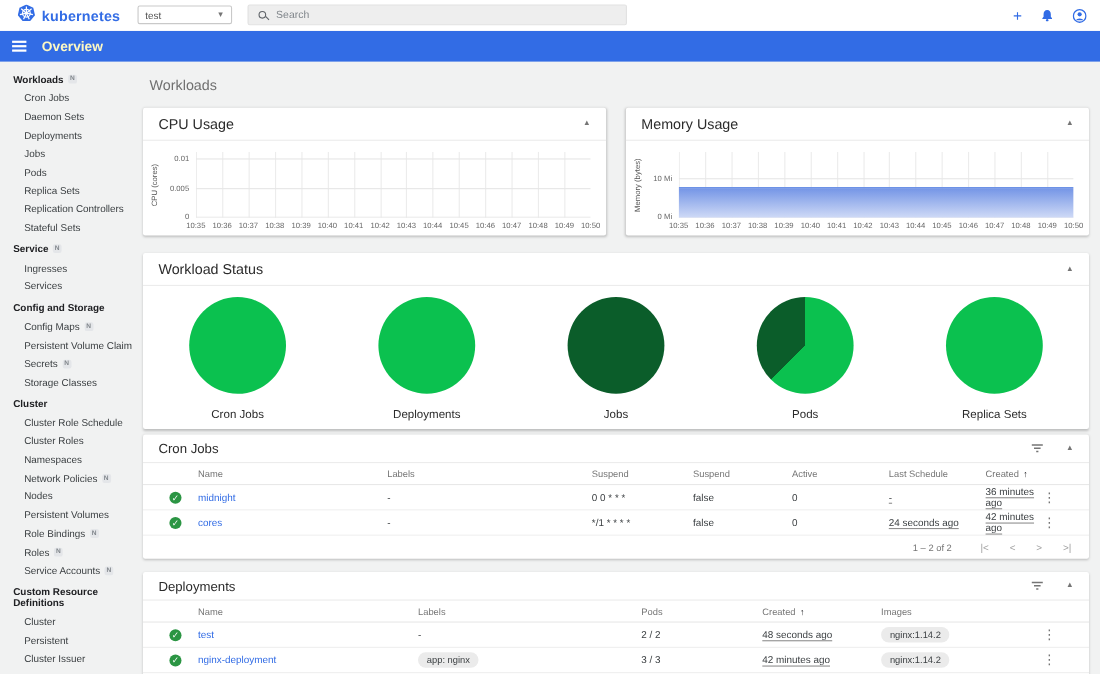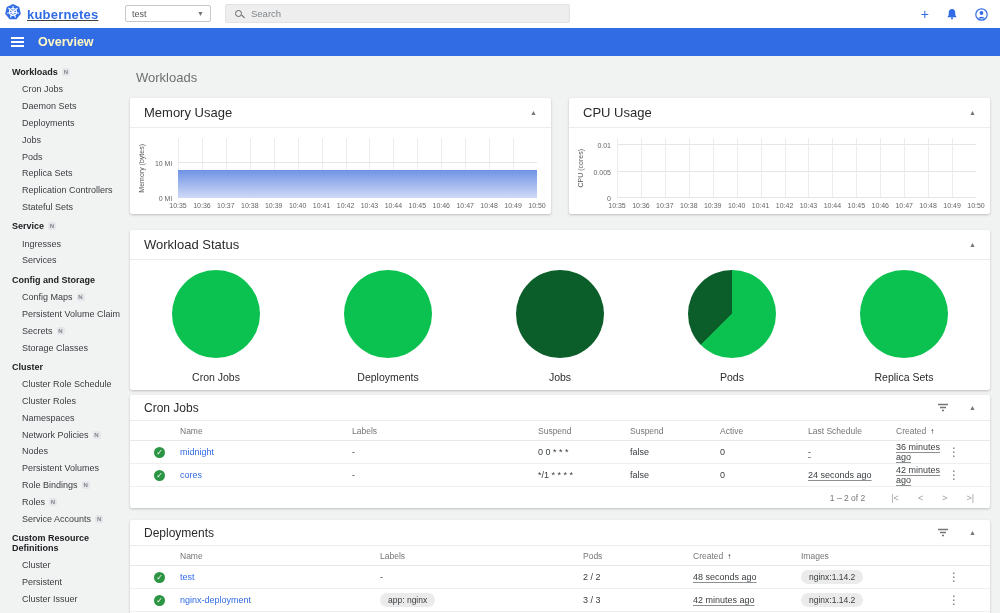--- a/index.html
+++ b/index.html
@@ -2,21 +2,21 @@
 <html><head>
 <meta charset="utf-8">
 <style>
   * { box-sizing: border-box; margin: 0; padding: 0; }
   html,body { width:1000px; height:613px; overflow:hidden; }
   body { font-family:"Liberation Sans","DejaVu Sans",sans-serif; background:#f1f2f2; color:#3c4043; }
   .app { width:1000px; height:613px; display:flex; flex-direction:column; }
 
   
   .topbar { height:28px; background:#fff; position:relative; display:flex; align-items:center; flex:none; }
-  .brand { display:flex; align-items:center; gap:6px; padding-left:5px;text-decoration:underline; }
+  .brand { display:flex; align-items:center; gap:6px; padding-left:16px; }
   .brand-text { color:#326ce5; font-weight:bold; font-size:13px; letter-spacing:.2px; }
   .ns-select { position:absolute; left:125px; top:5px; width:86px; height:17px; border:1px solid #c9c9c9; border-radius:2px; display:flex; align-items:center; justify-content:space-between; padding:0 6px; font-size:9px; color:#555; background:#fff; cursor:pointer; }
   .ns-caret { font-size:7px; color:#757575; }
   .searchbar { position:absolute; left:225px; top:4px; width:345px; height:19px; background:#eeeeee; border:1px solid #e2e2e2; border-radius:2px; display:flex; align-items:center; padding:0 9px; gap:9px; }
   .search-glyph { width:7px; height:7px; border:1.4px solid #5f6368; border-radius:50%; position:relative; flex:none; }
   .search-glyph::after { content:""; position:absolute; width:4px; height:1.4px; background:#5f6368; transform:rotate(45deg); right:-3.5px; bottom:-1px; }
   .searchbar input { border:none; outline:none; background:transparent; font-size:9.5px; flex:1; color:#333; font-family:inherit; }
   .searchbar input::placeholder { color:#80868b; }
   .topbar-actions { position:absolute; right:12px; top:0; height:28px; display:flex; align-items:center; gap:17px; }
   .plus-glyph { color:#326ce5; font-size:14px; line-height:1; cursor:pointer; }
@@ -249,20 +249,72 @@
           <span>Cluster Issuer</span>
         </div>
       </aside>
 
     <main class="content">
       <div class="page-title">Workloads</div>
 
       <div class="charts-row">
         <section class="card chart-card">
           <div class="card-head">
+            <span class="card-title">CPU Usage</span>
+            <span class="collapse-arrow">▲</span>
+          </div>
+          <div class="chart-body">
+            <div class="ylabel">CPU (cores)</div>
+            <div class="yticks" id="cpu-yticks">
+                <span class="ytick" style="bottom: 0%;">0</span>
+                <span class="ytick" style="bottom: 43.8596%;">0.005</span>
+                <span class="ytick" style="bottom: 87.7193%;">0.01</span>
+              </div>
+            <div class="plot" id="cpu-plot">
+                <div class="vline" style="left: 0%;"></div>
+                <div class="vline" style="left: 6.66667%;"></div>
+                <div class="vline" style="left: 13.3333%;"></div>
+                <div class="vline" style="left: 20%;"></div>
+                <div class="vline" style="left: 26.6667%;"></div>
+                <div class="vline" style="left: 33.3333%;"></div>
+                <div class="vline" style="left: 40%;"></div>
+                <div class="vline" style="left: 46.6667%;"></div>
+                <div class="vline" style="left: 53.3333%;"></div>
+                <div class="vline" style="left: 60%;"></div>
+                <div class="vline" style="left: 66.6667%;"></div>
+                <div class="vline" style="left: 73.3333%;"></div>
+                <div class="vline" style="left: 80%;"></div>
+                <div class="vline" style="left: 86.6667%;"></div>
+                <div class="vline" style="left: 93.3333%;"></div>
+                <div class="hline" style="bottom: 0%;"></div>
+                <div class="hline" style="bottom: 43.8596%;"></div>
+                <div class="hline" style="bottom: 87.7193%;"></div>
+              </div>
+            <div class="xlabels" id="cpu-xlabels">
+                <span class="xlab" style="left: 0%;">10:35</span>
+                <span class="xlab" style="left: 6.66667%;">10:36</span>
+                <span class="xlab" style="left: 13.3333%;">10:37</span>
+                <span class="xlab" style="left: 20%;">10:38</span>
+                <span class="xlab" style="left: 26.6667%;">10:39</span>
+                <span class="xlab" style="left: 33.3333%;">10:40</span>
+                <span class="xlab" style="left: 40%;">10:41</span>
+                <span class="xlab" style="left: 46.6667%;">10:42</span>
+                <span class="xlab" style="left: 53.3333%;">10:43</span>
+                <span class="xlab" style="left: 60%;">10:44</span>
+                <span class="xlab" style="left: 66.6667%;">10:45</span>
+                <span class="xlab" style="left: 73.3333%;">10:46</span>
+                <span class="xlab" style="left: 80%;">10:47</span>
+                <span class="xlab" style="left: 86.6667%;">10:48</span>
+                <span class="xlab" style="left: 93.3333%;">10:49</span>
+                <span class="xlab" style="left: 100%;">10:50</span>
+              </div>
+          </div>
+        </section>
+        <section class="card chart-card">
+          <div class="card-head">
             <span class="card-title">Memory Usage</span>
             <span class="collapse-arrow">▲</span>
           </div>
           <div class="chart-body">
             <div class="ylabel">Memory (bytes)</div>
             <div class="yticks" id="memory-yticks">
                 <span class="ytick" style="bottom: 0%;">0 Mi</span>
                 <span class="ytick" style="bottom: 58.8235%;">10 Mi</span>
               </div>
             <div class="plot" id="memory-plot">
@@ -298,72 +350,20 @@
                 <span class="xlab" style="left: 60%;">10:44</span>
                 <span class="xlab" style="left: 66.6667%;">10:45</span>
                 <span class="xlab" style="left: 73.3333%;">10:46</span>
                 <span class="xlab" style="left: 80%;">10:47</span>
                 <span class="xlab" style="left: 86.6667%;">10:48</span>
                 <span class="xlab" style="left: 93.3333%;">10:49</span>
                 <span class="xlab" style="left: 100%;">10:50</span>
               </div>
           </div>
         </section>
-        <section class="card chart-card">
-          <div class="card-head">
-            <span class="card-title">CPU Usage</span>
-            <span class="collapse-arrow">▲</span>
-          </div>
-          <div class="chart-body">
-            <div class="ylabel">CPU (cores)</div>
-            <div class="yticks" id="cpu-yticks">
-                <span class="ytick" style="bottom: 0%;">0</span>
-                <span class="ytick" style="bottom: 43.8596%;">0.005</span>
-                <span class="ytick" style="bottom: 87.7193%;">0.01</span>
-              </div>
-            <div class="plot" id="cpu-plot">
-                <div class="vline" style="left: 0%;"></div>
-                <div class="vline" style="left: 6.66667%;"></div>
-                <div class="vline" style="left: 13.3333%;"></div>
-                <div class="vline" style="left: 20%;"></div>
-                <div class="vline" style="left: 26.6667%;"></div>
-                <div class="vline" style="left: 33.3333%;"></div>
-                <div class="vline" style="left: 40%;"></div>
-                <div class="vline" style="left: 46.6667%;"></div>
-                <div class="vline" style="left: 53.3333%;"></div>
-                <div class="vline" style="left: 60%;"></div>
-                <div class="vline" style="left: 66.6667%;"></div>
-                <div class="vline" style="left: 73.3333%;"></div>
-                <div class="vline" style="left: 80%;"></div>
-                <div class="vline" style="left: 86.6667%;"></div>
-                <div class="vline" style="left: 93.3333%;"></div>
-                <div class="hline" style="bottom: 0%;"></div>
-                <div class="hline" style="bottom: 43.8596%;"></div>
-                <div class="hline" style="bottom: 87.7193%;"></div>
-              </div>
-            <div class="xlabels" id="cpu-xlabels">
-                <span class="xlab" style="left: 0%;">10:35</span>
-                <span class="xlab" style="left: 6.66667%;">10:36</span>
-                <span class="xlab" style="left: 13.3333%;">10:37</span>
-                <span class="xlab" style="left: 20%;">10:38</span>
-                <span class="xlab" style="left: 26.6667%;">10:39</span>
-                <span class="xlab" style="left: 33.3333%;">10:40</span>
-                <span class="xlab" style="left: 40%;">10:41</span>
-                <span class="xlab" style="left: 46.6667%;">10:42</span>
-                <span class="xlab" style="left: 53.3333%;">10:43</span>
-                <span class="xlab" style="left: 60%;">10:44</span>
-                <span class="xlab" style="left: 66.6667%;">10:45</span>
-                <span class="xlab" style="left: 73.3333%;">10:46</span>
-                <span class="xlab" style="left: 80%;">10:47</span>
-                <span class="xlab" style="left: 86.6667%;">10:48</span>
-                <span class="xlab" style="left: 93.3333%;">10:49</span>
-                <span class="xlab" style="left: 100%;">10:50</span>
-              </div>
-          </div>
-        </section>
       </div>
 
       <section class="card status-card">
         <div class="card-head">
           <span class="card-title">Workload Status</span>
           <span class="collapse-arrow">▲</span>
         </div>
         <div class="pies" id="pies">
             <div class="pie-wrap">
               <div class="pie" style="background: rgb(11, 193, 79);"></div>

